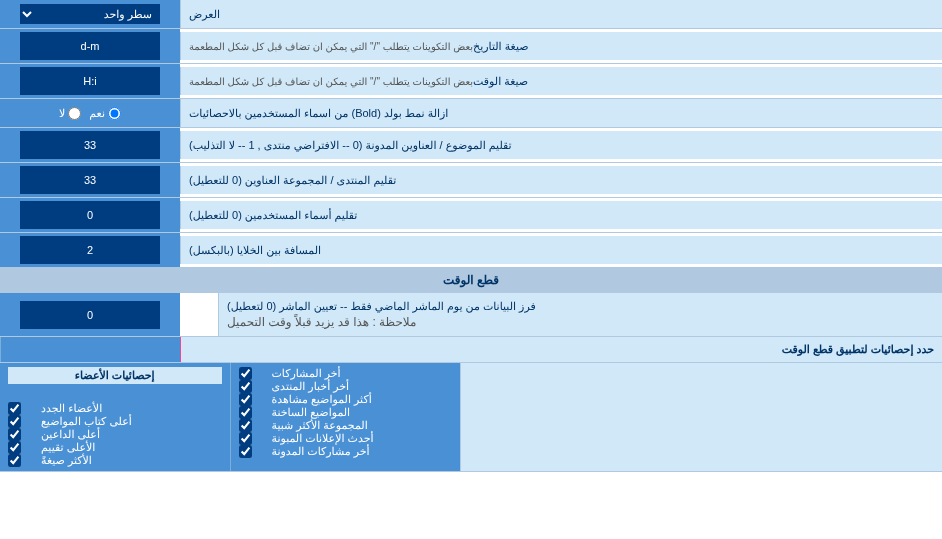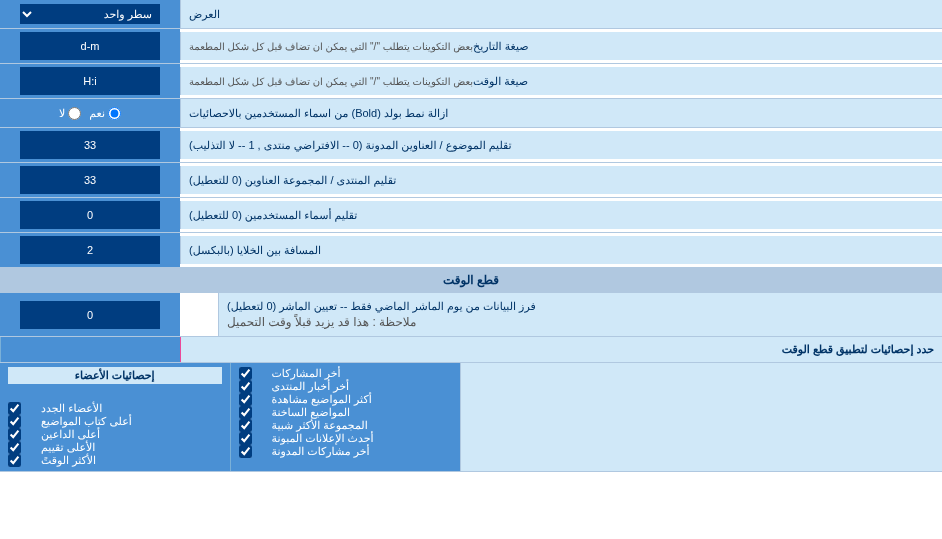--- a/index.html
+++ b/index.html
@@ -306,21 +306,21 @@
           </div>
           <div class="checkbox-item">
             <span>أعلى الداعين</span>
             <input type="checkbox" checked="" style="">
           </div>
           <div class="checkbox-item">
             <span>الأعلى تقييم</span>
             <input type="checkbox" checked="" style="">
           </div>
           <div class="checkbox-item">
-            <span>الأكثر الوقتً</span>
+            <span>الأكثر صيغةً</span>
             <input type="checkbox" checked="" style="">
           </div>
         </div>
 
       </div>
     </div>
   </div>
 
 </div>
 

